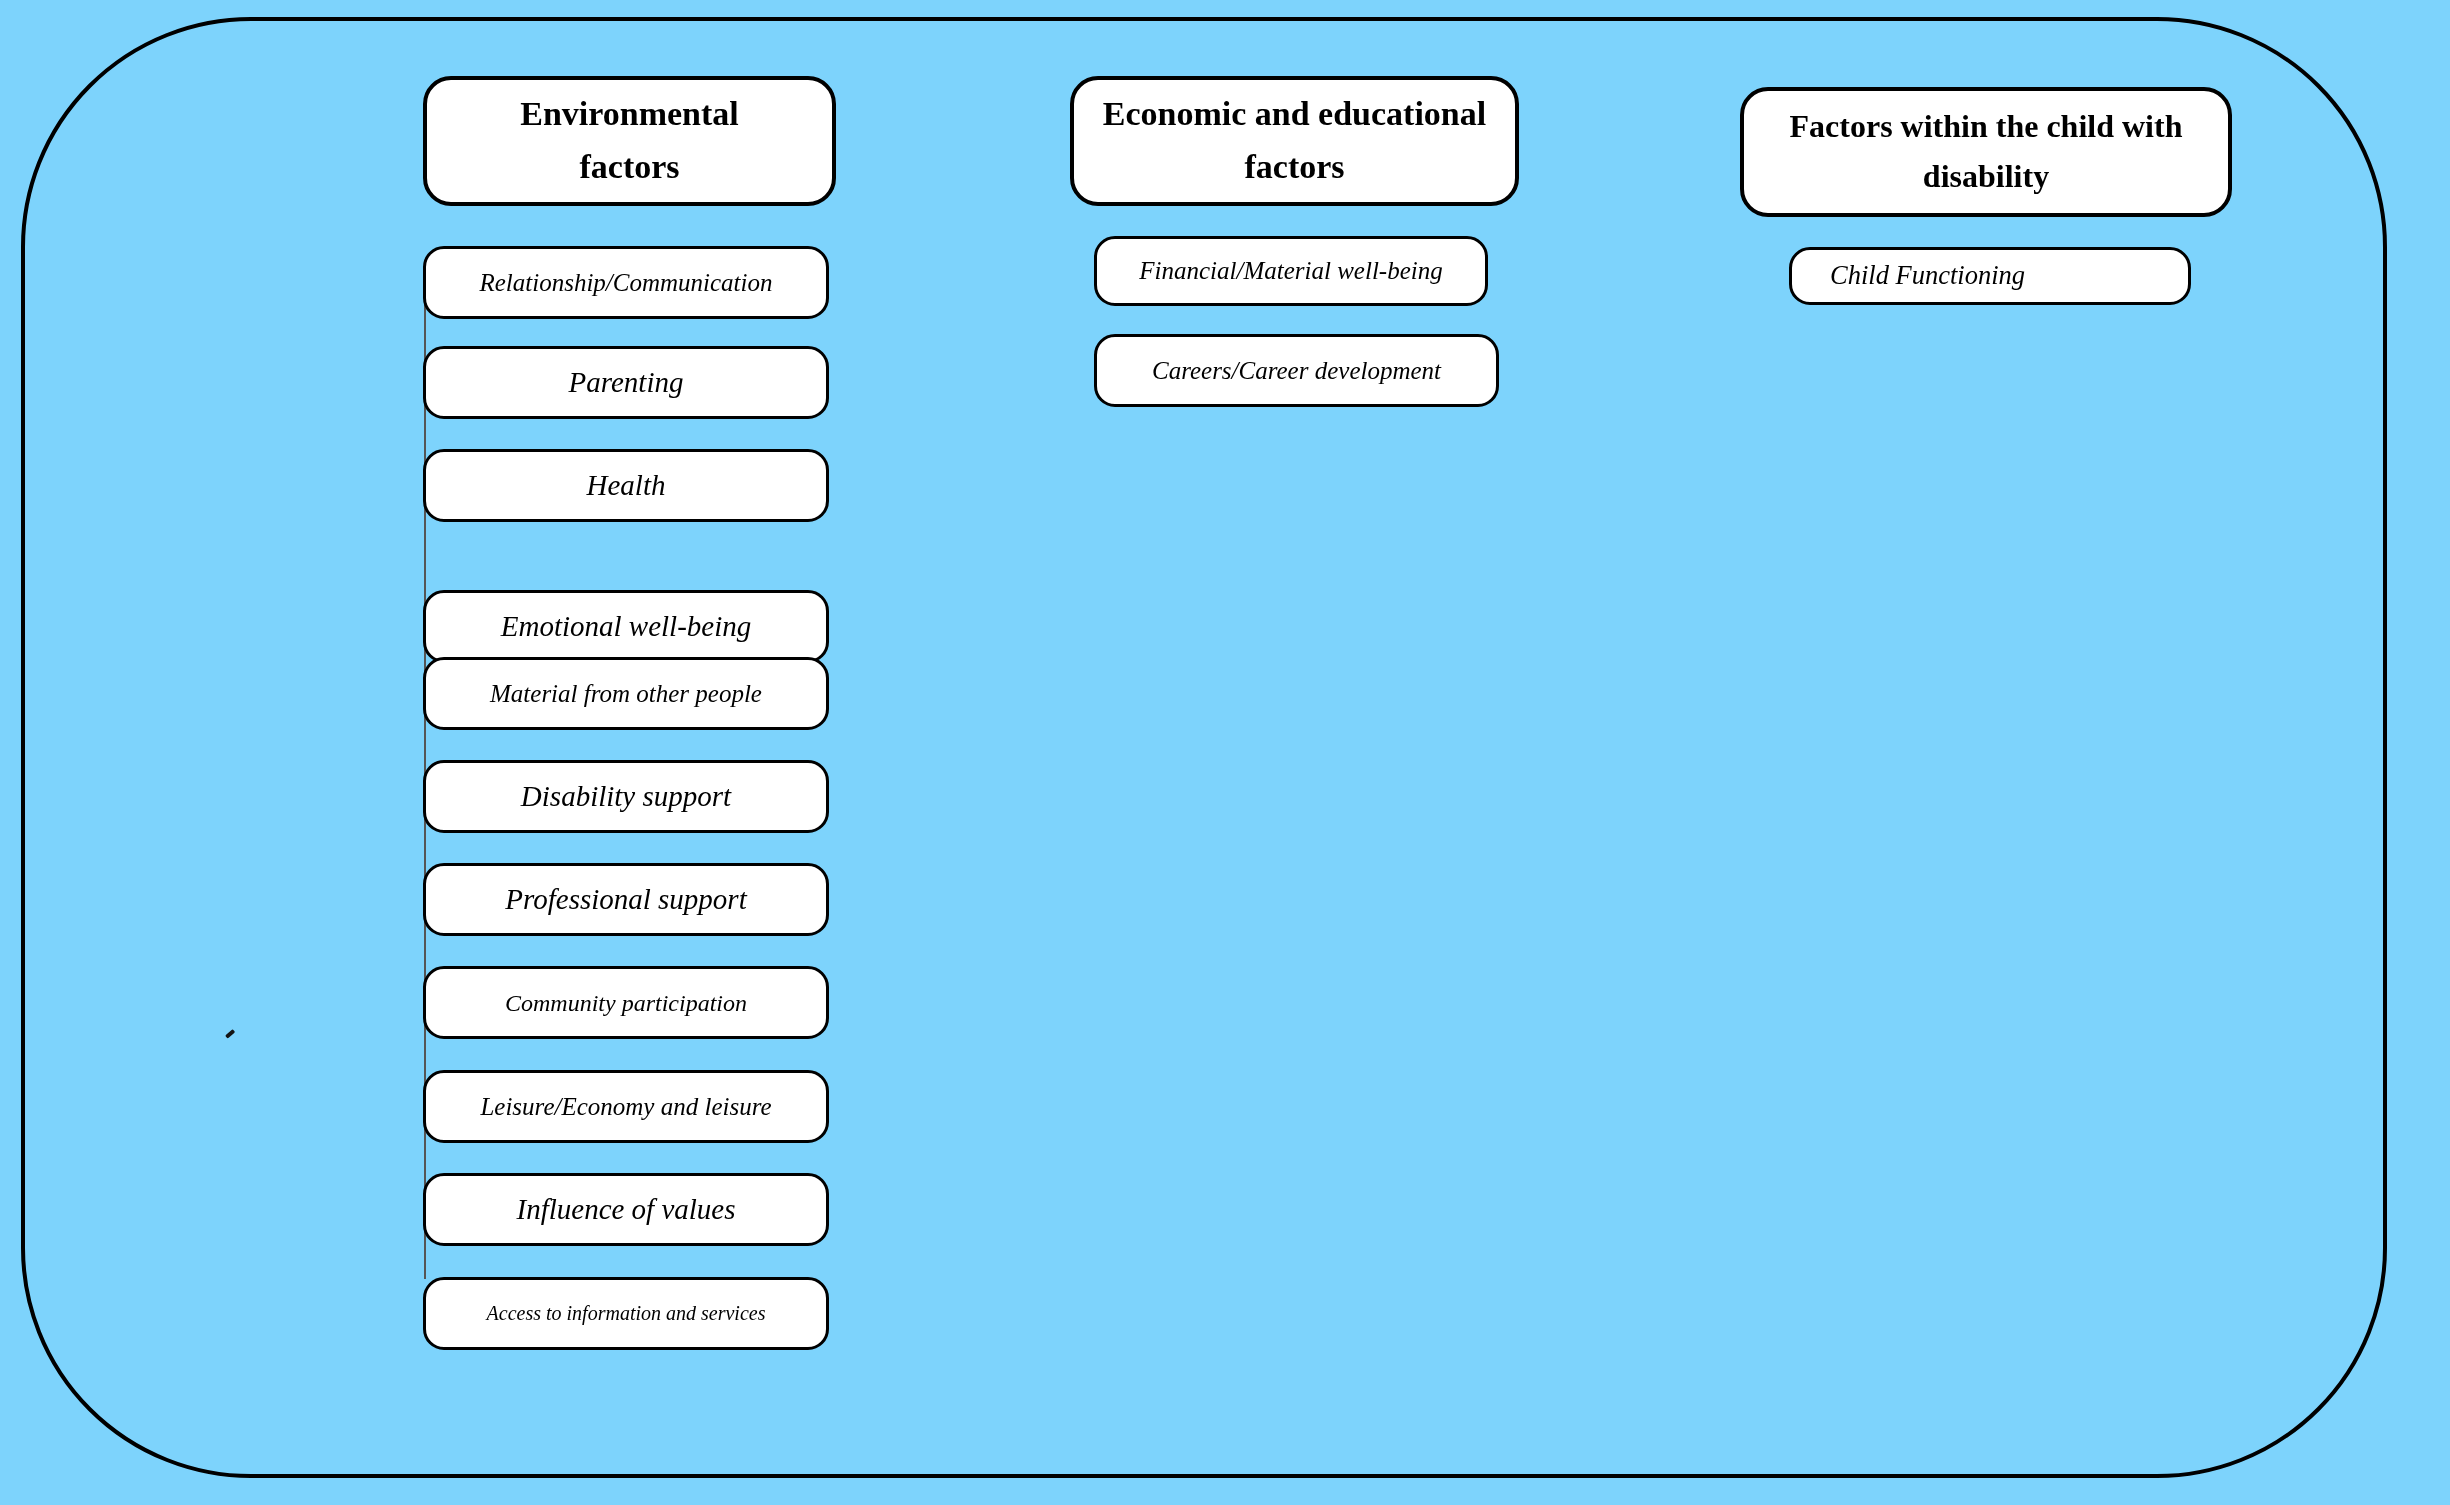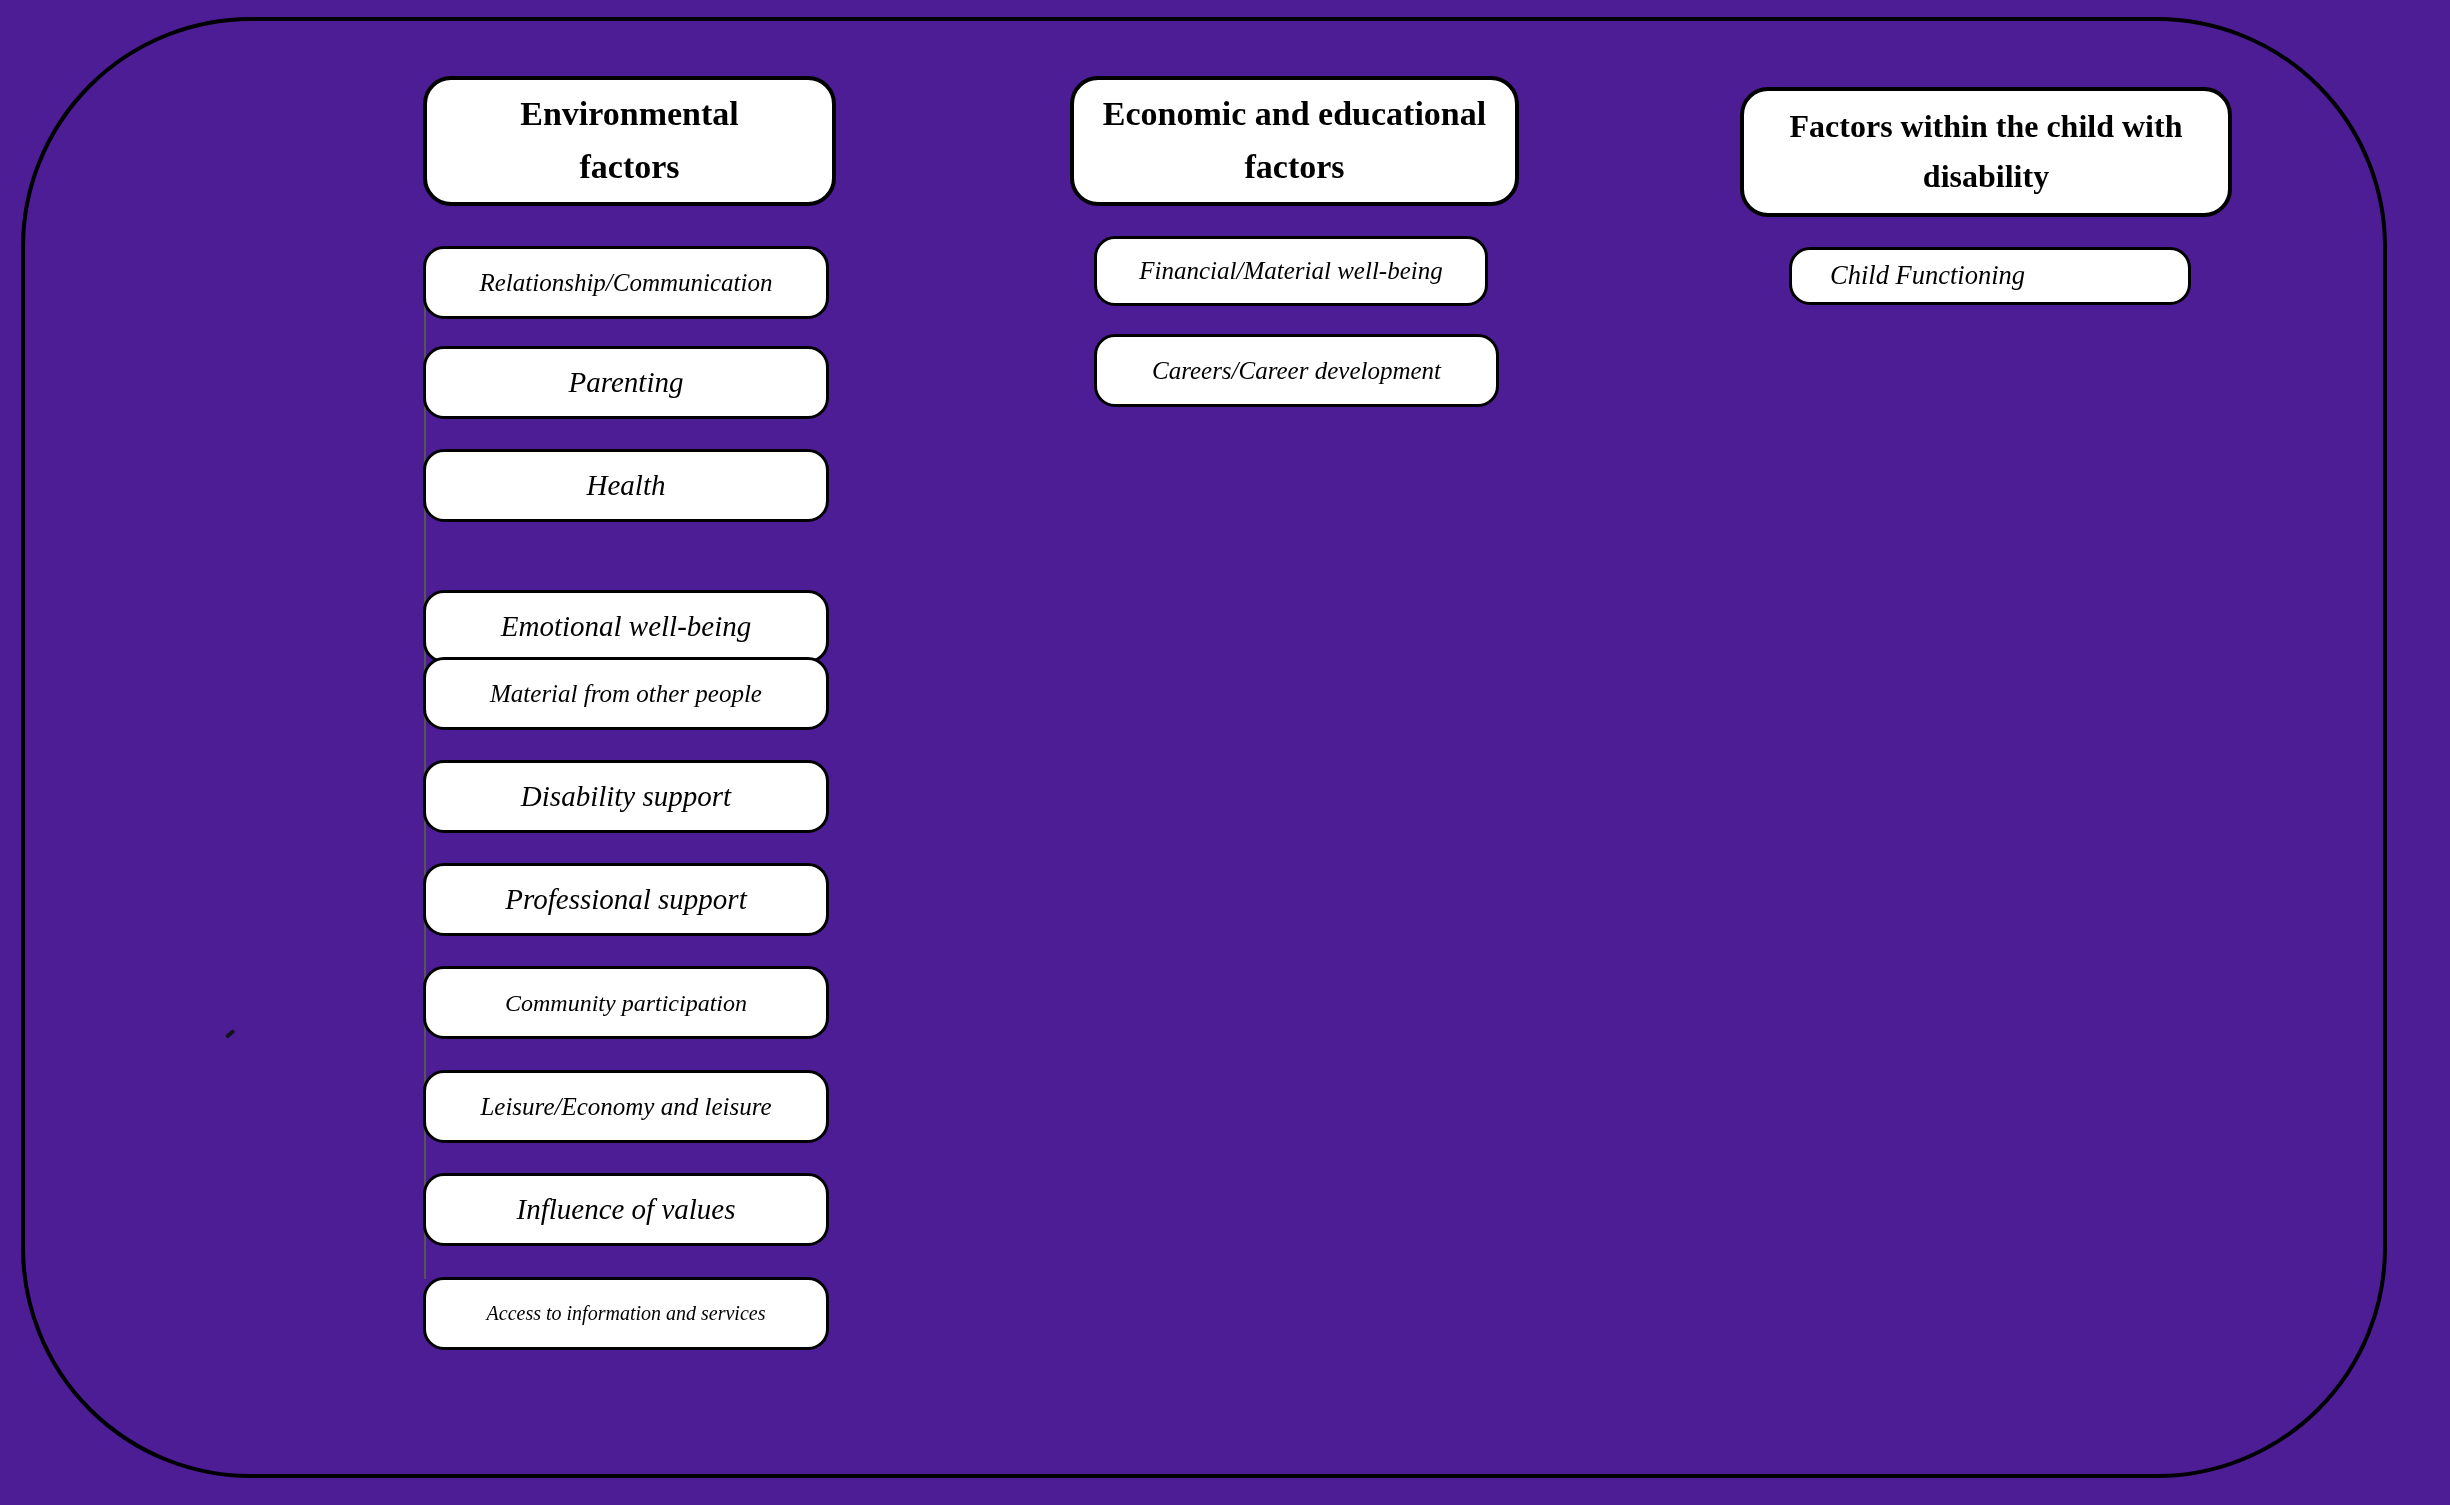--- a/index.html
+++ b/index.html
@@ -4,21 +4,21 @@
 <style>
   html, body {
     margin: 0;
     padding: 0;
     background: #ffffff;
   }
   .canvas {
     position: relative;
     width: 2450px;
     height: 1505px;
-    background: #4c1d95;
+    background: #7dd3fc;
     font-family: "Liberation Serif", serif;
     color: #000000;
     overflow: hidden;
   }
   
   .outer-boundary {
     position: absolute;
     left: 21px;
     top: 17px;
     width: 2358px;

